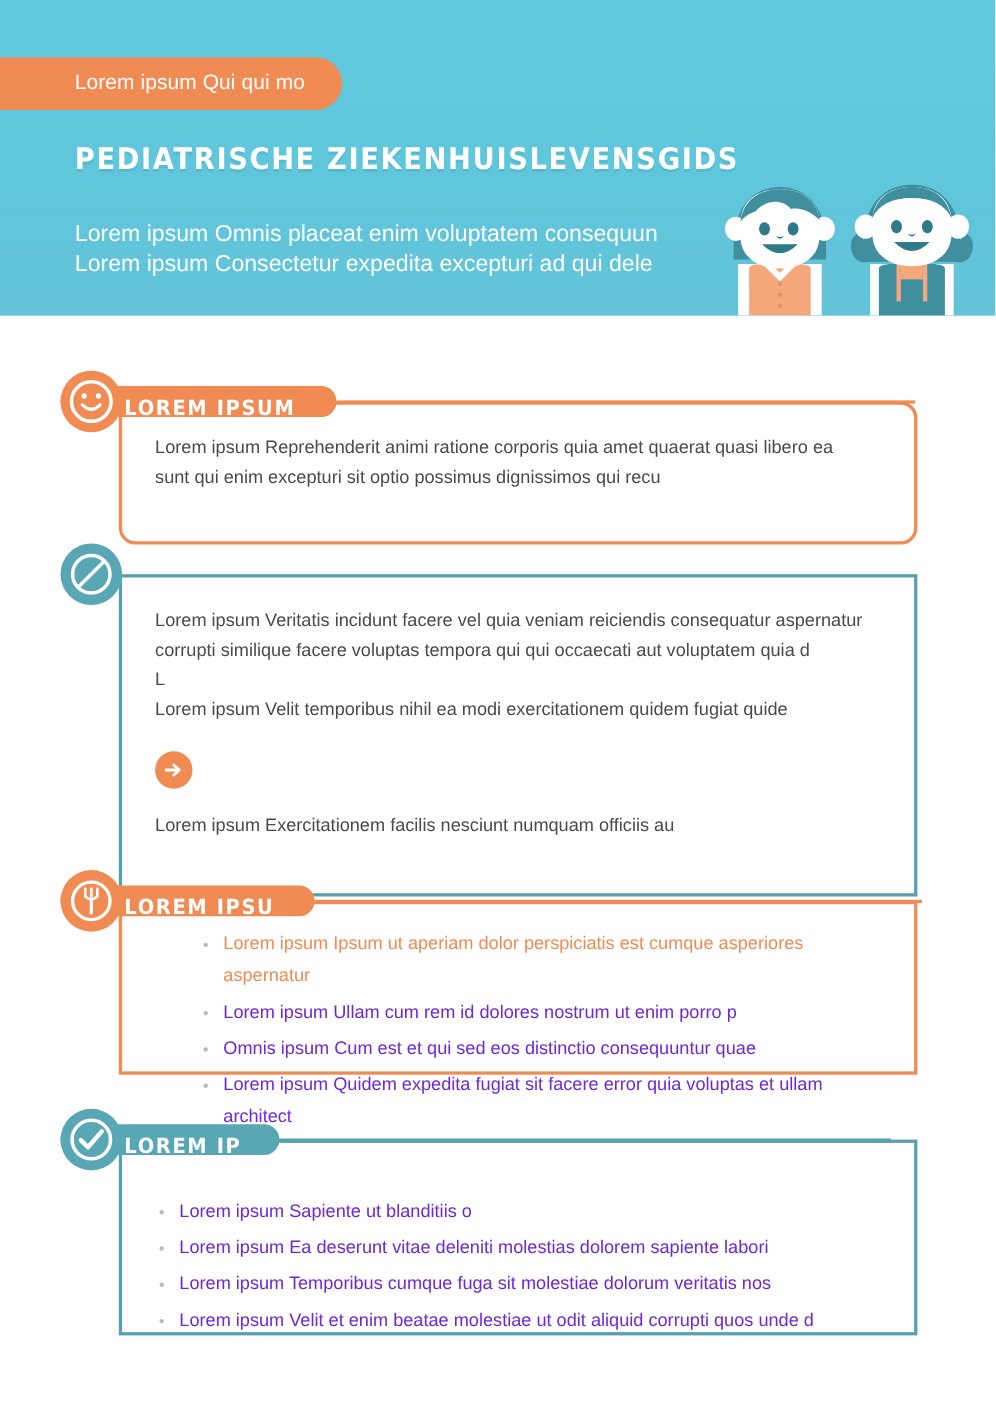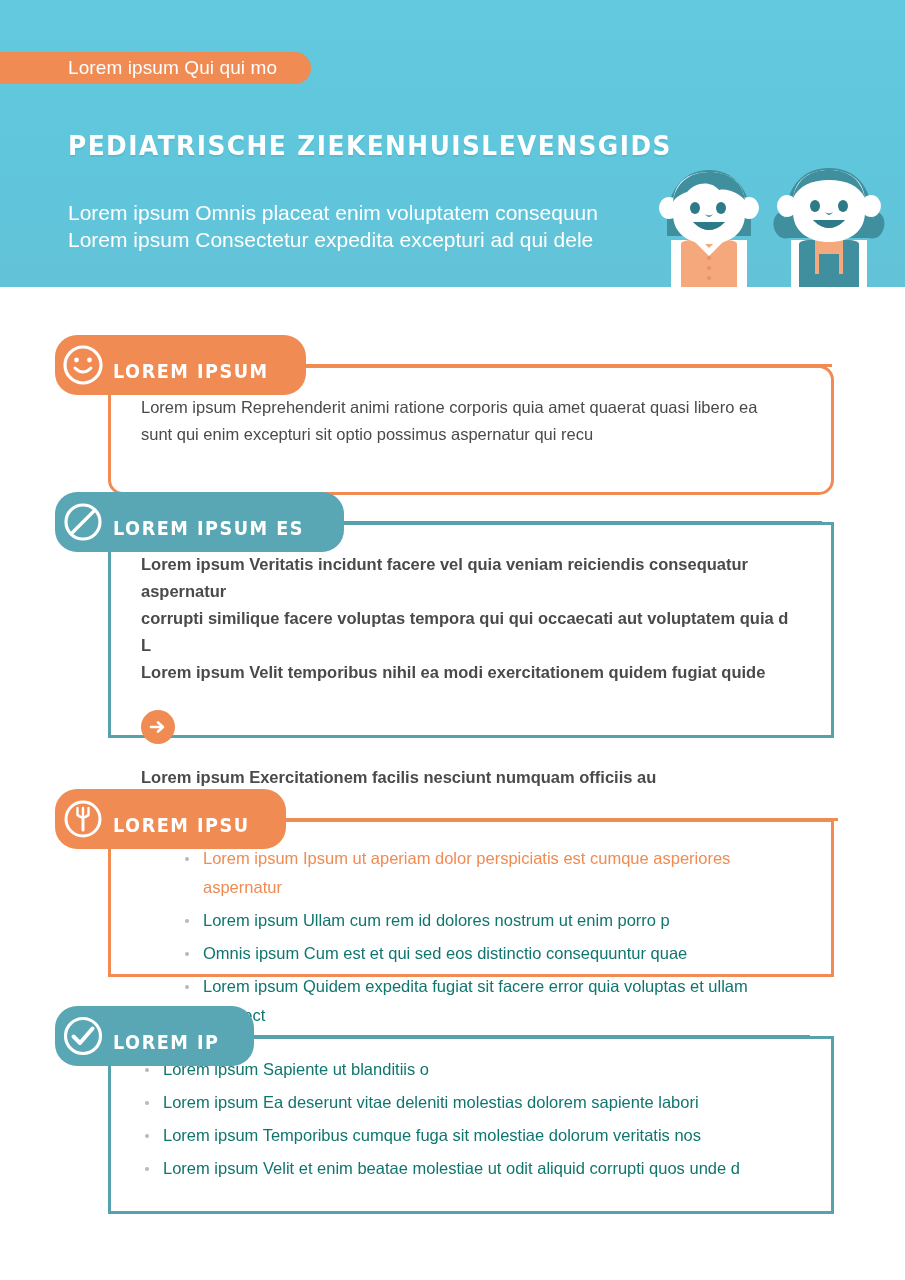--- a/index.html
+++ b/index.html
@@ -22,21 +22,21 @@
     top: 0;
     width: 905px;
     height: 287px;
     background: linear-gradient(180deg, #62c9de 0%, #5fc6dc 55%, #63c3d8 100%);
     overflow: hidden;
   }
   .eyebrow-tab {
     position: absolute;
     left: 0;
     top: 52px;
-    height: 32px;
+    height: 48px;
     padding: 0 34px 0 68px;
     background: #ef8b53;
     border-radius: 0 26px 26px 0;
     display: flex;
     align-items: center;
     box-sizing: border-box;
   }
   .eyebrow-tab span {
     color: #ffffff;
     font-size: 19px;
@@ -96,21 +96,21 @@
   .tab-row {
     position: absolute;
     left: 55px;
     top: 0;
     height: 56px;
     display: flex;
     align-items: center;
     z-index: 5;
   }
   .tab-pill {
-    height: 60px;
+    height: 28px;
     background: #ef8b53;
     border-radius: 22px;
     display: flex;
     align-items: center;
     padding: 12px 26px 0 58px;
     box-sizing: border-box;
   }
   .tab-pill.teal { background: #59a7b4; }
   .tab-pill span {
     color: #ffffff;
@@ -167,21 +167,21 @@
     margin: 0;
     padding: 0;
     list-style: none;
   }
   ul.bullets li {
     position: relative;
     padding-left: 22px;
     margin-bottom: 4px;
     font-size: 16.5px;
     line-height: 29px;
-    color: #0f766e;
+    color: #6d28d9;
   }
   ul.bullets li::before {
     content: "";
     position: absolute;
     left: 4px;
     top: 13px;
     width: 4px;
     height: 4px;
     border-radius: 50%;
     background: #b9b9b9;
@@ -244,61 +244,55 @@
       <path d="M160 68 q16 16 32 0 q-16 6 -32 0 Z" fill="#2e7a88"></path>
       <path d="M160 68 q16 16 32 0 Z" fill="#2e7a88"></path>
     </g>
   </svg>
 </div>
 
 <div class="section" style="top:337px;height:150px;">
   <div class="panel" style="top:28px;height:130px;border-radius:15px;">
     <div class="panel-body">
       <p>Lorem ipsum Reprehenderit animi ratione corporis quia amet quaerat quasi libero ea</p>
-      <p>sunt qui enim excepturi sit optio possimus aspernatur qui recu</p>
+      <p>sunt qui enim excepturi sit optio possimus dignissimos qui recu</p>
     </div>
   </div>
   <div class="tab-row">
     <div class="tab-pill">
       <span>LOREM IPSUM</span>
     </div>
     <div class="tab-line" style="width:526px;"></div>
   </div>
   <div class="tab-icon" style="left:55px;">
     <svg width="42" height="42" viewBox="0 0 42 42">
       <circle cx="21" cy="21" r="18" fill="none" stroke="#ffffff" stroke-width="3.2"></circle>
       <circle cx="14.5" cy="16" r="2.4" fill="#ffffff"></circle>
       <circle cx="27.5" cy="16" r="2.4" fill="#ffffff"></circle>
       <path d="M13 24 q8 8 16 0" fill="none" stroke="#ffffff" stroke-width="3" stroke-linecap="round"></path>
     </svg>
   </div>
 </div>
 
 <div class="section" style="top:494px;height:290px;">
-  <div class="panel teal" style="top:28px;height:216px;font-weight:bold;">
+  <div class="panel teal" style="top:28px;height:293px;">
     <div class="panel-body">
       <p>Lorem ipsum Veritatis incidunt facere vel quia veniam reiciendis consequatur aspernatur</p>
       <p>corrupti similique facere voluptas tempora qui qui occaecati aut voluptatem quia d</p>
       <p>L</p>
       <p>Lorem ipsum Velit temporibus nihil ea modi exercitationem quidem fugiat quide</p>
       <div class="arrow-badge">
         <svg width="22" height="22" viewBox="0 0 22 22">
           <path d="M4 11 H15" stroke="#ffffff" stroke-width="2.6" stroke-linecap="round" fill="none"></path>
           <path d="M11 6.5 L16 11 L11 15.5" stroke="#ffffff" stroke-width="2.6" stroke-linecap="round" stroke-linejoin="round" fill="none"></path>
         </svg>
       </div>
       <p>Lorem ipsum Exercitationem facilis nesciunt numquam officiis au</p>
     </div>
   </div>
-  <div class="tab-row">
-    <div class="tab-pill teal">
-      <span>LOREM IPSUM ES</span>
-    </div>
-    <div class="tab-line teal" style="width:478px;"></div>
-  </div>
   <div class="tab-icon teal" style="left:55px;">
     <svg width="42" height="42" viewBox="0 0 42 42">
       <circle cx="21" cy="21" r="17" fill="none" stroke="#ffffff" stroke-width="3.2"></circle>
       <path d="M9.5 32.5 L32.5 9.5" stroke="#ffffff" stroke-width="3.2" stroke-linecap="round"></path>
     </svg>
   </div>
 </div>
 
 <div class="section" style="top:791px;height:200px;">
   <div class="panel" style="top:28px;height:158px;padding-left:40px;">
@@ -324,21 +318,21 @@
       <path d="M21 10 L21 17" stroke="#ffffff" stroke-width="2.4" stroke-linecap="round"></path>
       <path d="M26.5 10 L26.5 17" stroke="#ffffff" stroke-width="2.4" stroke-linecap="round"></path>
       <path d="M15.5 17 q5.5 5 11 0" stroke="#ffffff" stroke-width="2.4" fill="none"></path>
       <path d="M21 20 L21 32" stroke="#ffffff" stroke-width="3" stroke-linecap="round"></path>
     </svg>
   </div>
 </div>
 
 <div class="section" style="top:1008px;height:215px;">
   <div class="panel teal" style="top:28px;height:178px;">
-    <div class="panel-body" style="padding-top:16px;">
+    <div class="panel-body" style="padding-top:48px;">
       <ul class="bullets">
         <li>Lorem ipsum Sapiente ut blanditiis o</li>
         <li>Lorem ipsum Ea deserunt vitae deleniti molestias dolorem sapiente labori</li>
         <li>Lorem ipsum Temporibus cumque fuga sit molestiae dolorum veritatis nos</li>
         <li>Lorem ipsum Velit et enim beatae molestiae ut odit aliquid corrupti quos unde d</li>
       </ul>
     </div>
   </div>
   <div class="tab-row">
     <div class="tab-pill teal">

